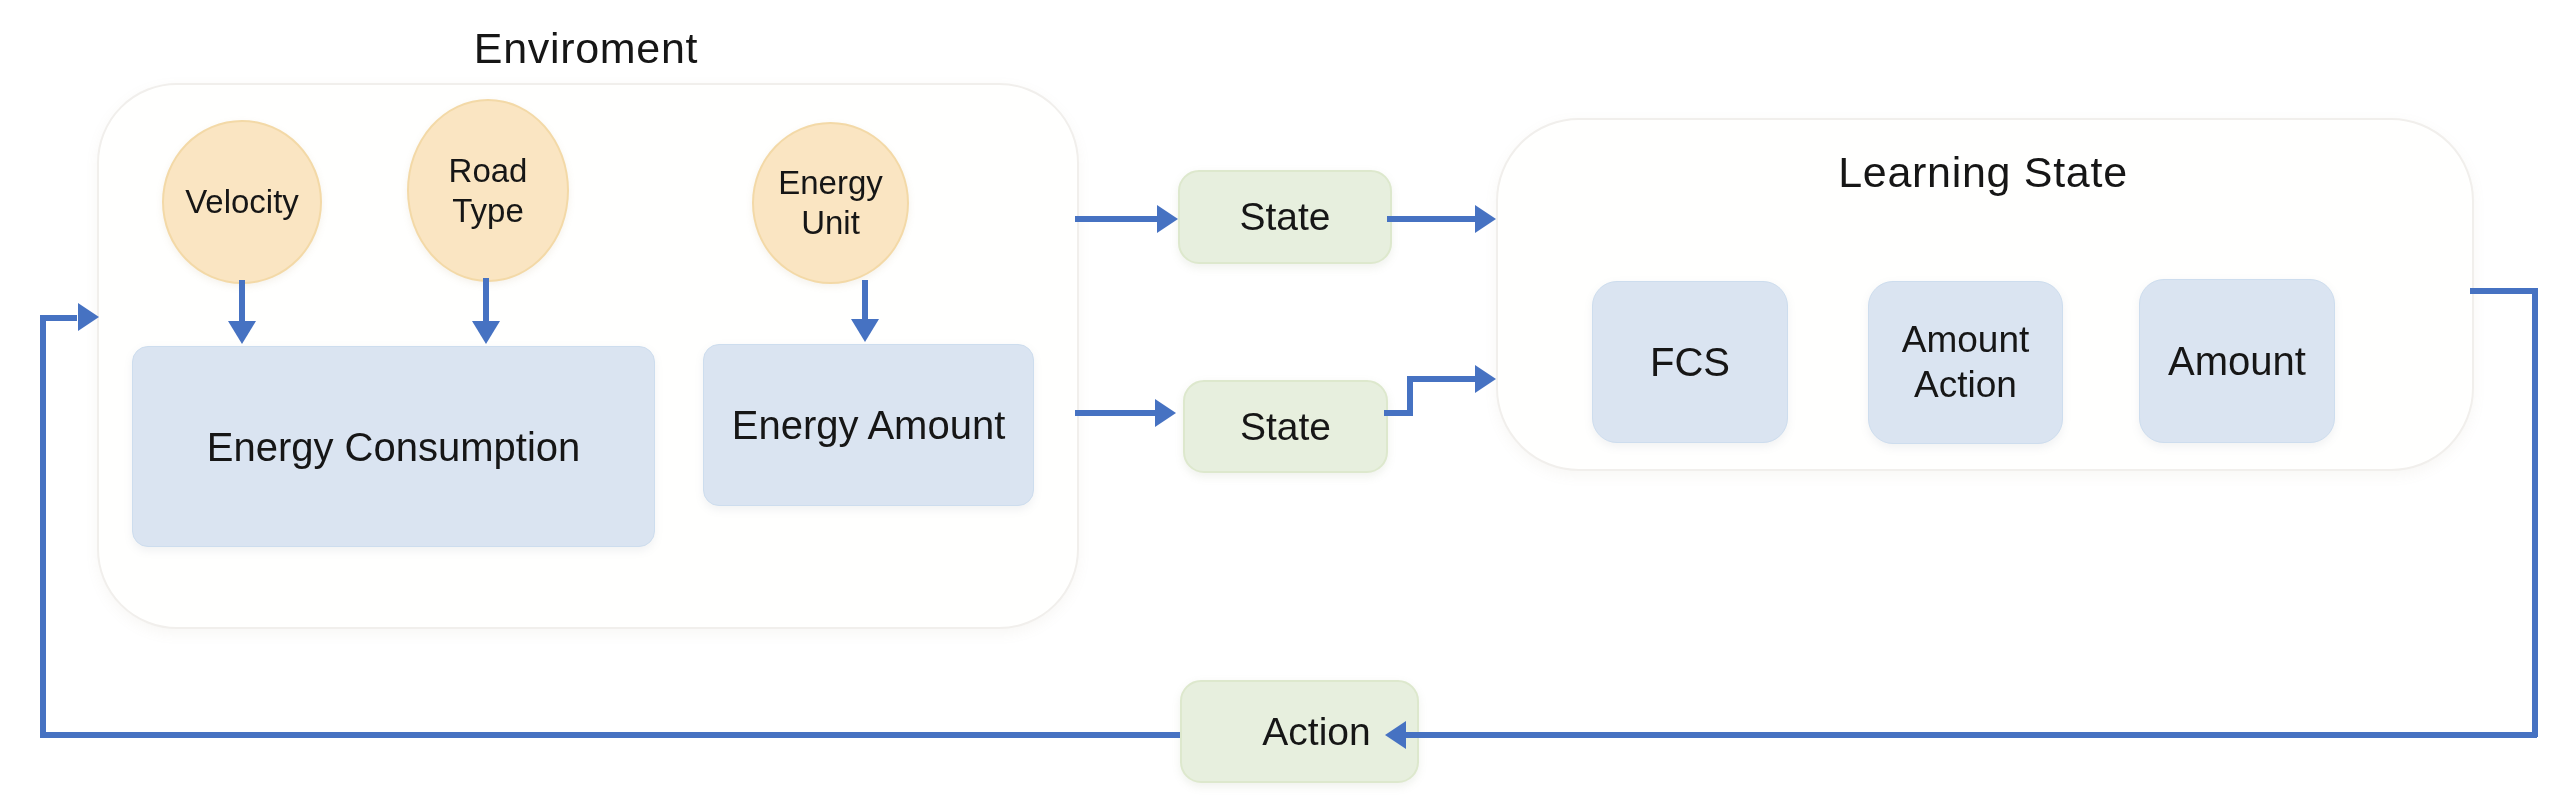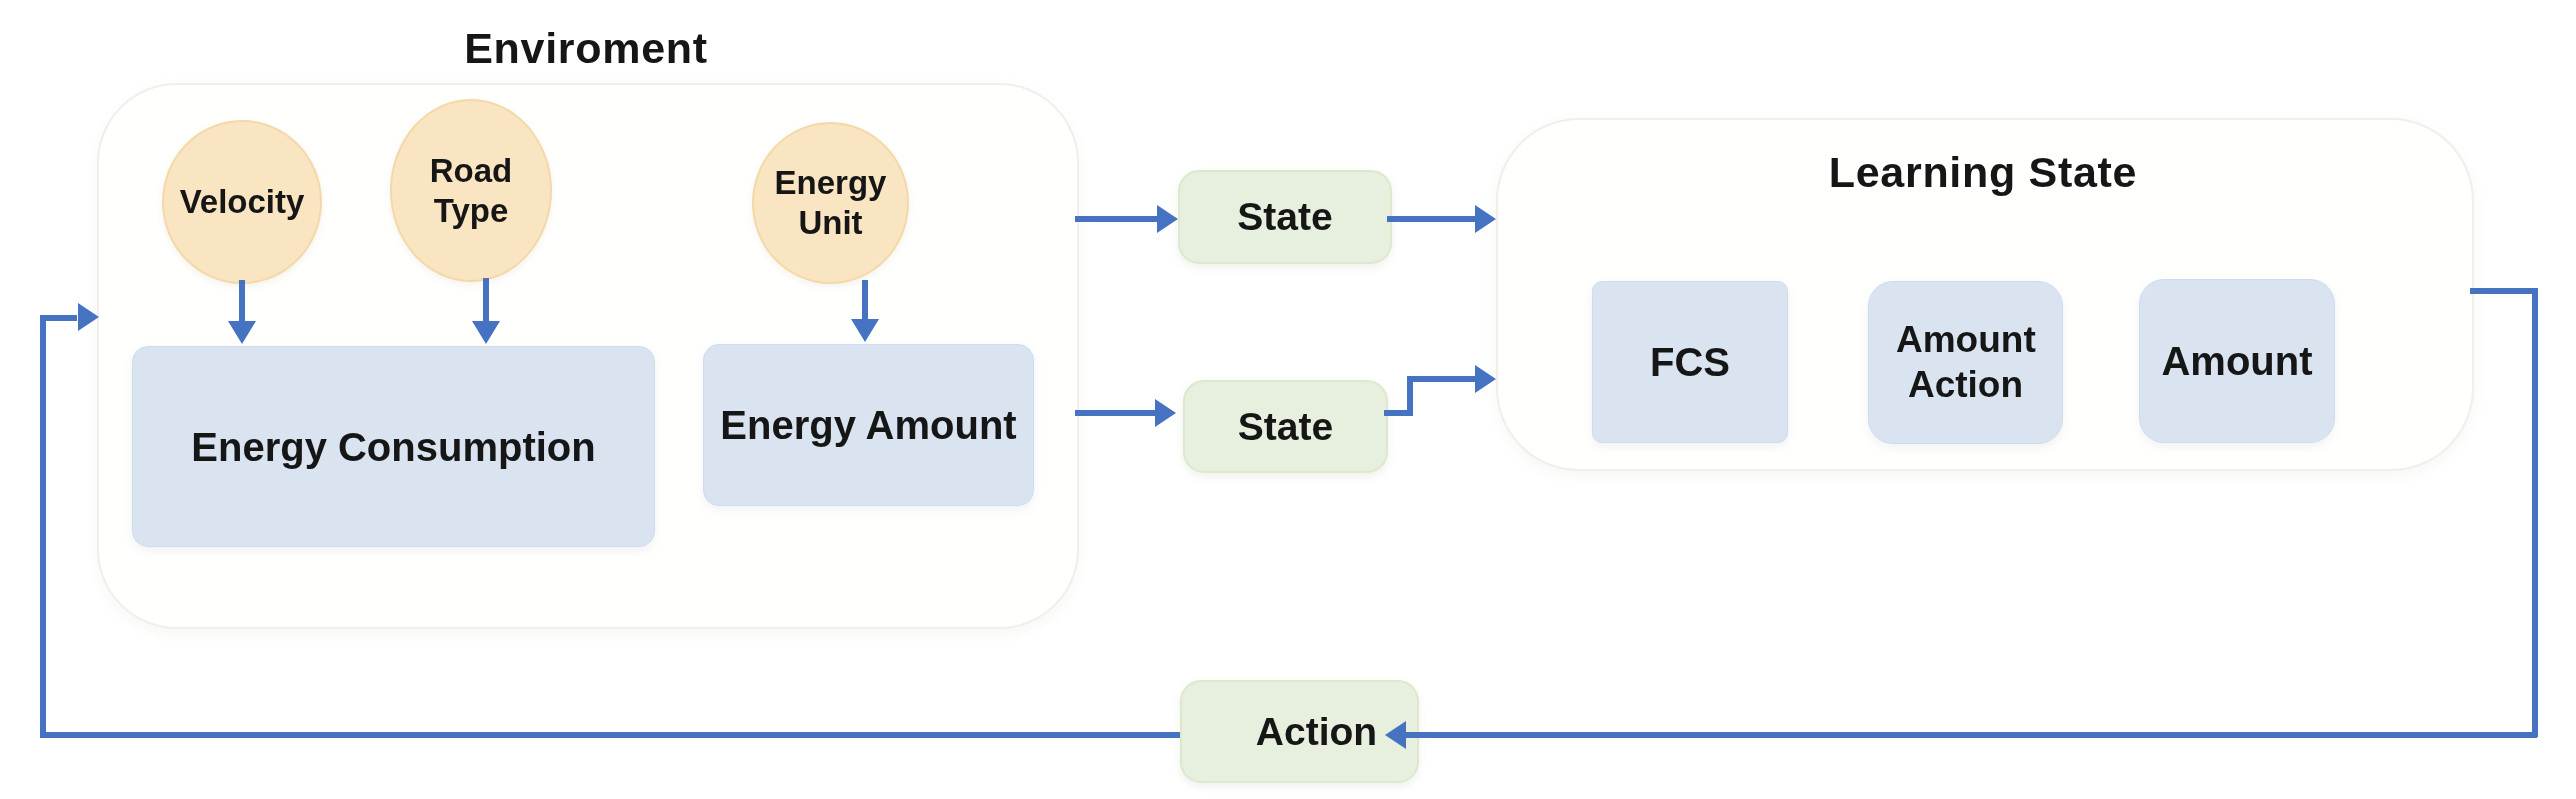--- a/index.html
+++ b/index.html
@@ -1,49 +1,49 @@
 <!DOCTYPE html>
 <html style="font-size:11px"><head>
 <meta charset="utf-8">
 <style>
   html,body{margin:0;padding:0;background:#ffffff;}
   .canvas{
     position:relative;width:2576px;height:799px;background:#ffffff;overflow:hidden;
-    font-family:"Liberation Sans", sans-serif;font-weight:700;color:#161616;
+    font-family:"Liberation Sans", sans-serif;font-weight:400;color:#161616;
   }
   
   .container{
     position:absolute;background:#fffffe;border:2.1px solid #f1efec;border-radius:80px;
     box-shadow:0 4.2px 12.5px rgba(150,140,110,0.07);
   }
   .env-container{left:97px;top:83px;width:978px;height:542px;}
   .agent-container{left:1496px;top:118px;width:974px;height:349px;border-radius:83px;}
   .container-title{
     position:absolute;text-align:center;font-size:43px;letter-spacing:0.7px;line-height:1.1;
   }
   .env-title{left:97px;top:25px;width:978px;}
   .agent-title{left:1496px;top:149px;width:974px;}
   
   .circle{
     position:absolute;border-radius:50%;background:#fae5c2;border:2.1px solid #f3d9a7;
     display:flex;align-items:center;justify-content:center;text-align:center;
     font-size:33px;line-height:1.2;box-shadow:0 2.8px 7px rgba(170,150,110,0.12);
   }
   .c-velocity{left:162px;top:120px;width:156px;height:160px;}
-  .c-road{left:390px;top:99px;width:158px;height:179px;justify-content:center;}
+  .c-road{left:407px;top:99px;width:158px;height:179px;justify-content:center;}
   .c-energy-unit{left:752px;top:122px;width:153px;height:158px;}
   
   .bluebox{
     position:absolute;background:#dae4f1;border:1.4px solid #cdddee;border-radius:16px;
     display:flex;align-items:center;justify-content:center;text-align:center;
     font-size:40px;line-height:1.2;box-shadow:0 3.5px 8.3px rgba(120,130,150,0.10);
   }
   .b-consumption{left:132px;top:346px;width:521px;height:199px;}
   .b-amount{left:703px;top:344px;width:329px;height:160px;justify-content:center;}
-  .b-fcs{left:1592px;top:281px;width:194px;height:160px;border-radius:10px;}
+  .b-fcs{left:1592px;top:281px;width:194px;height:160px;border-radius:25px;}
   .b-choose{left:1868px;top:281px;width:193px;height:161px;border-radius:25px;font-size:37px;}
   .b-update{left:2139px;top:279px;width:194px;height:162px;border-radius:25px;}
   
   .greenbox{
     position:absolute;background:#e7efde;border:2.1px solid #dde8cd;border-radius:21px;
     display:flex;align-items:center;justify-content:center;text-align:center;
     font-size:39px;box-shadow:0 3.5px 8.3px rgba(130,145,110,0.12);
   }
   .g-state1{left:1178px;top:170px;width:210px;height:90px;}
   .g-state2{left:1183px;top:380px;width:201px;height:89px;}

